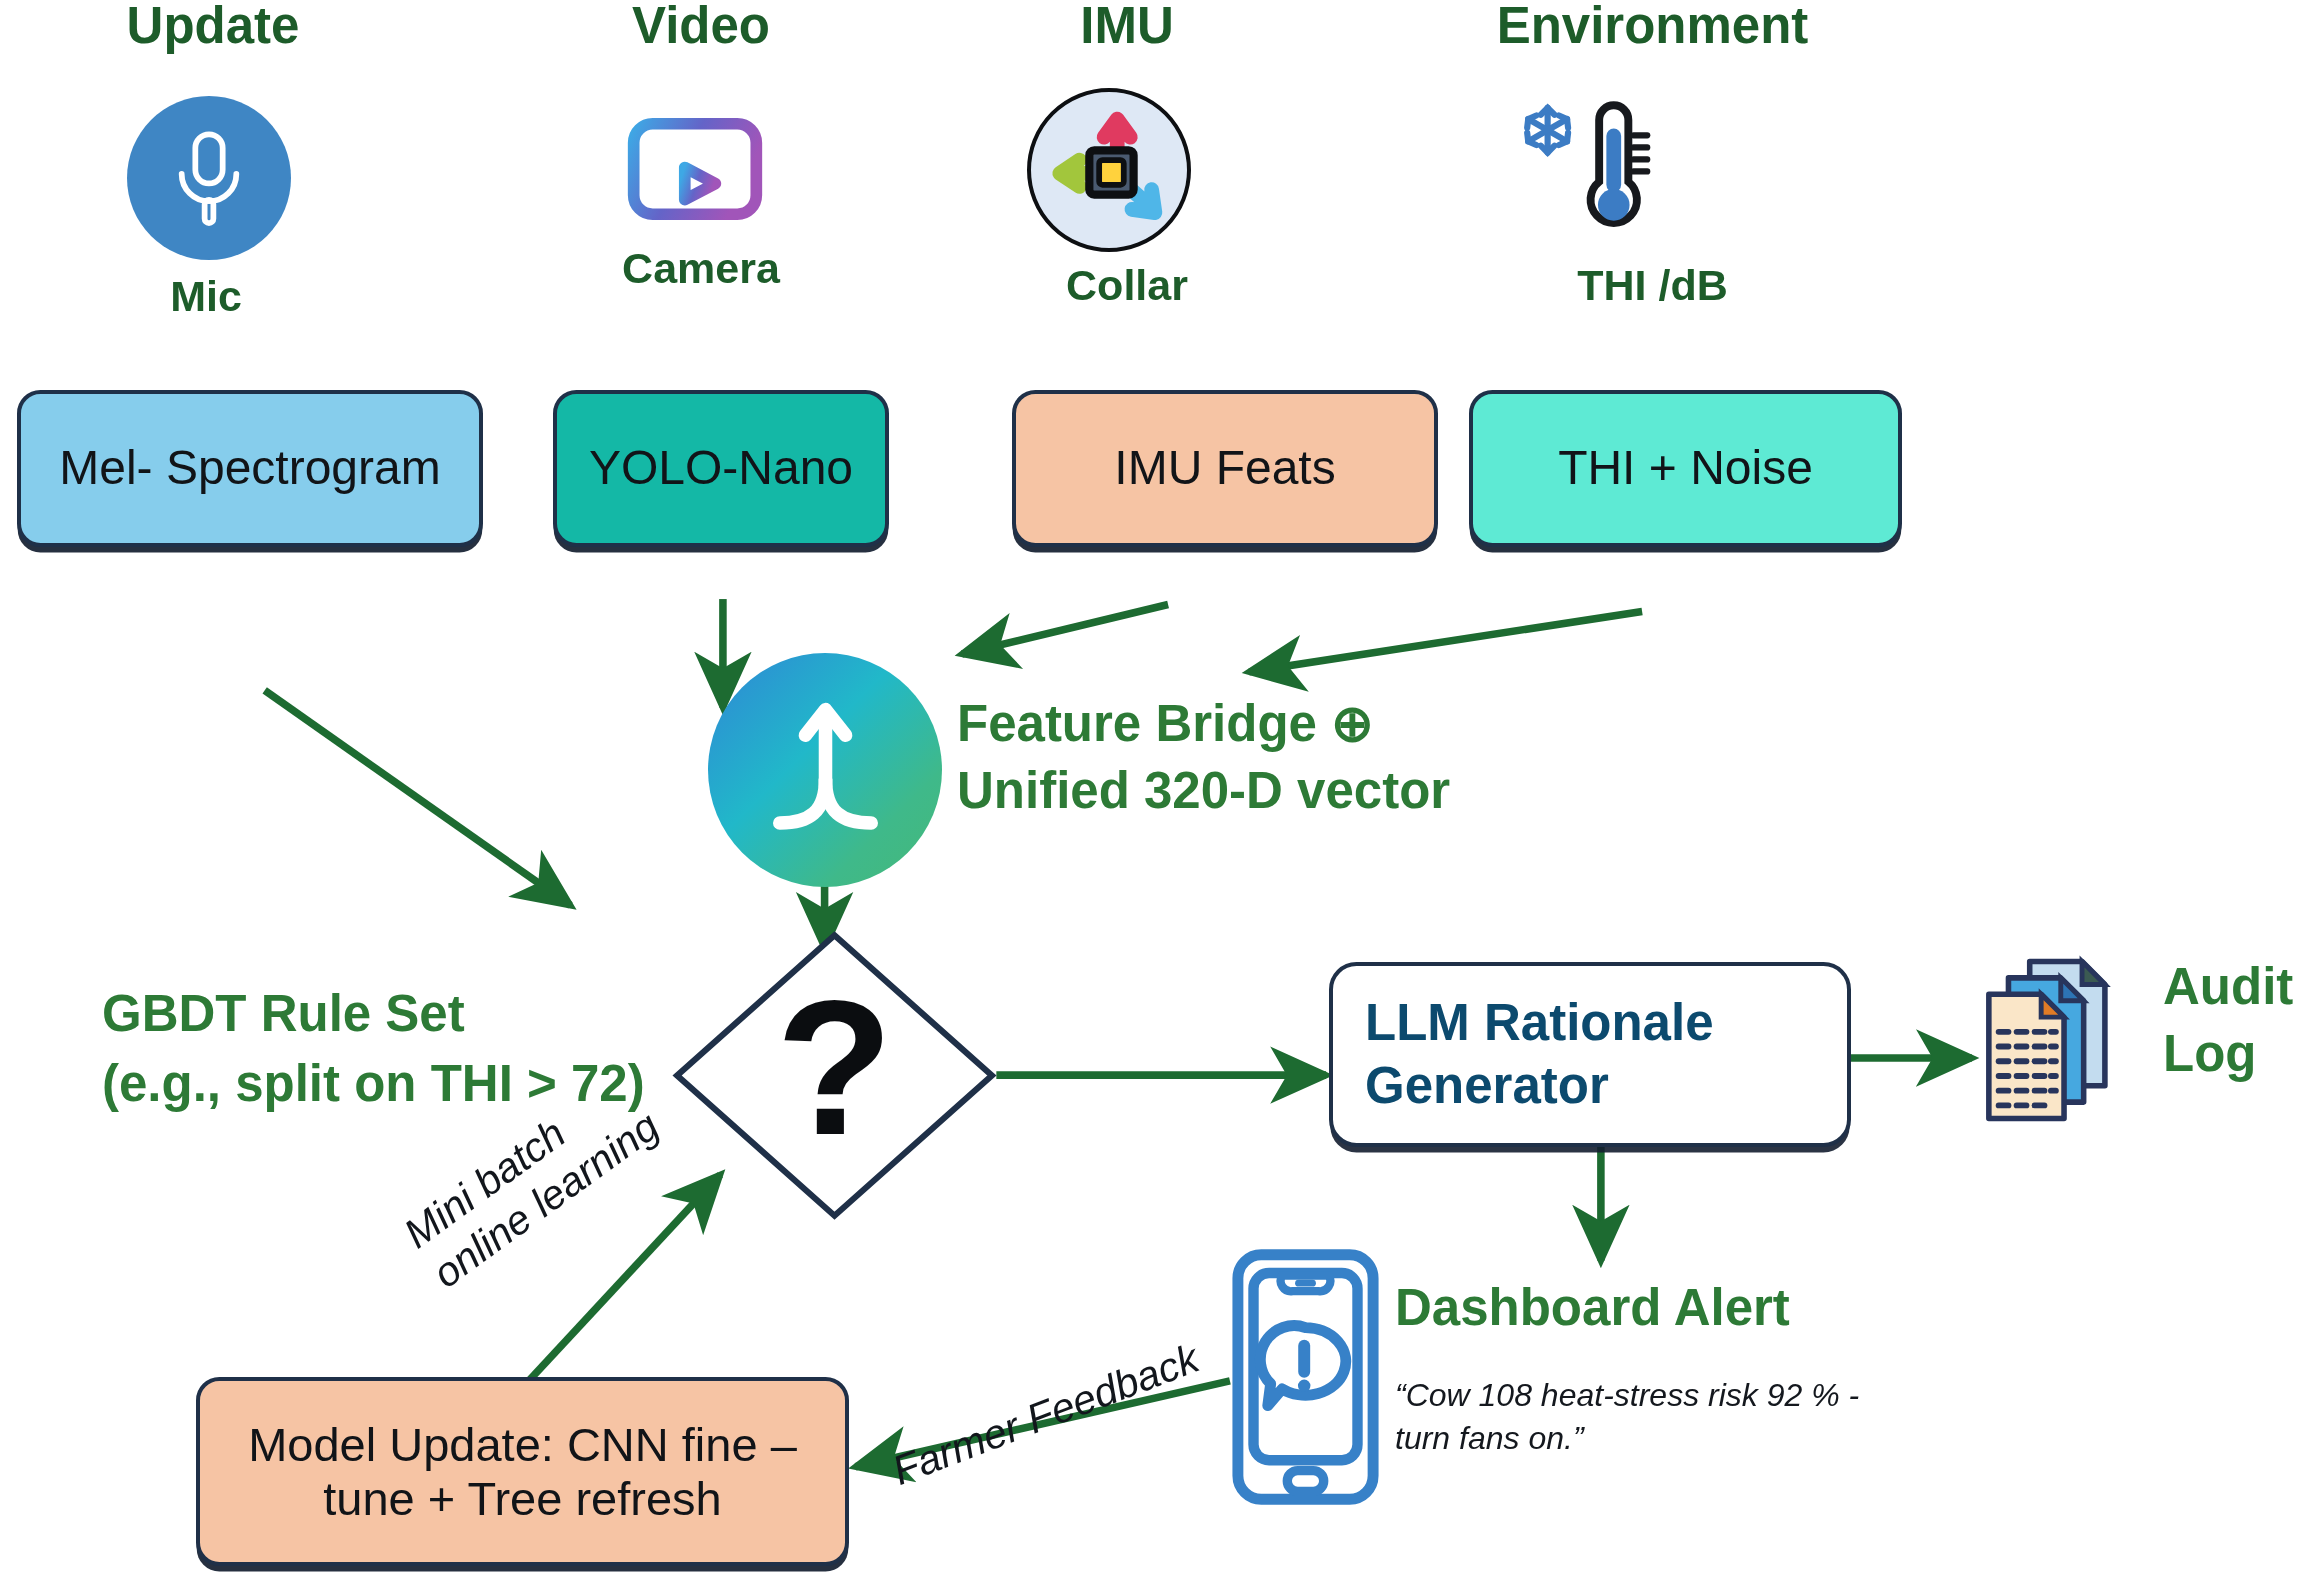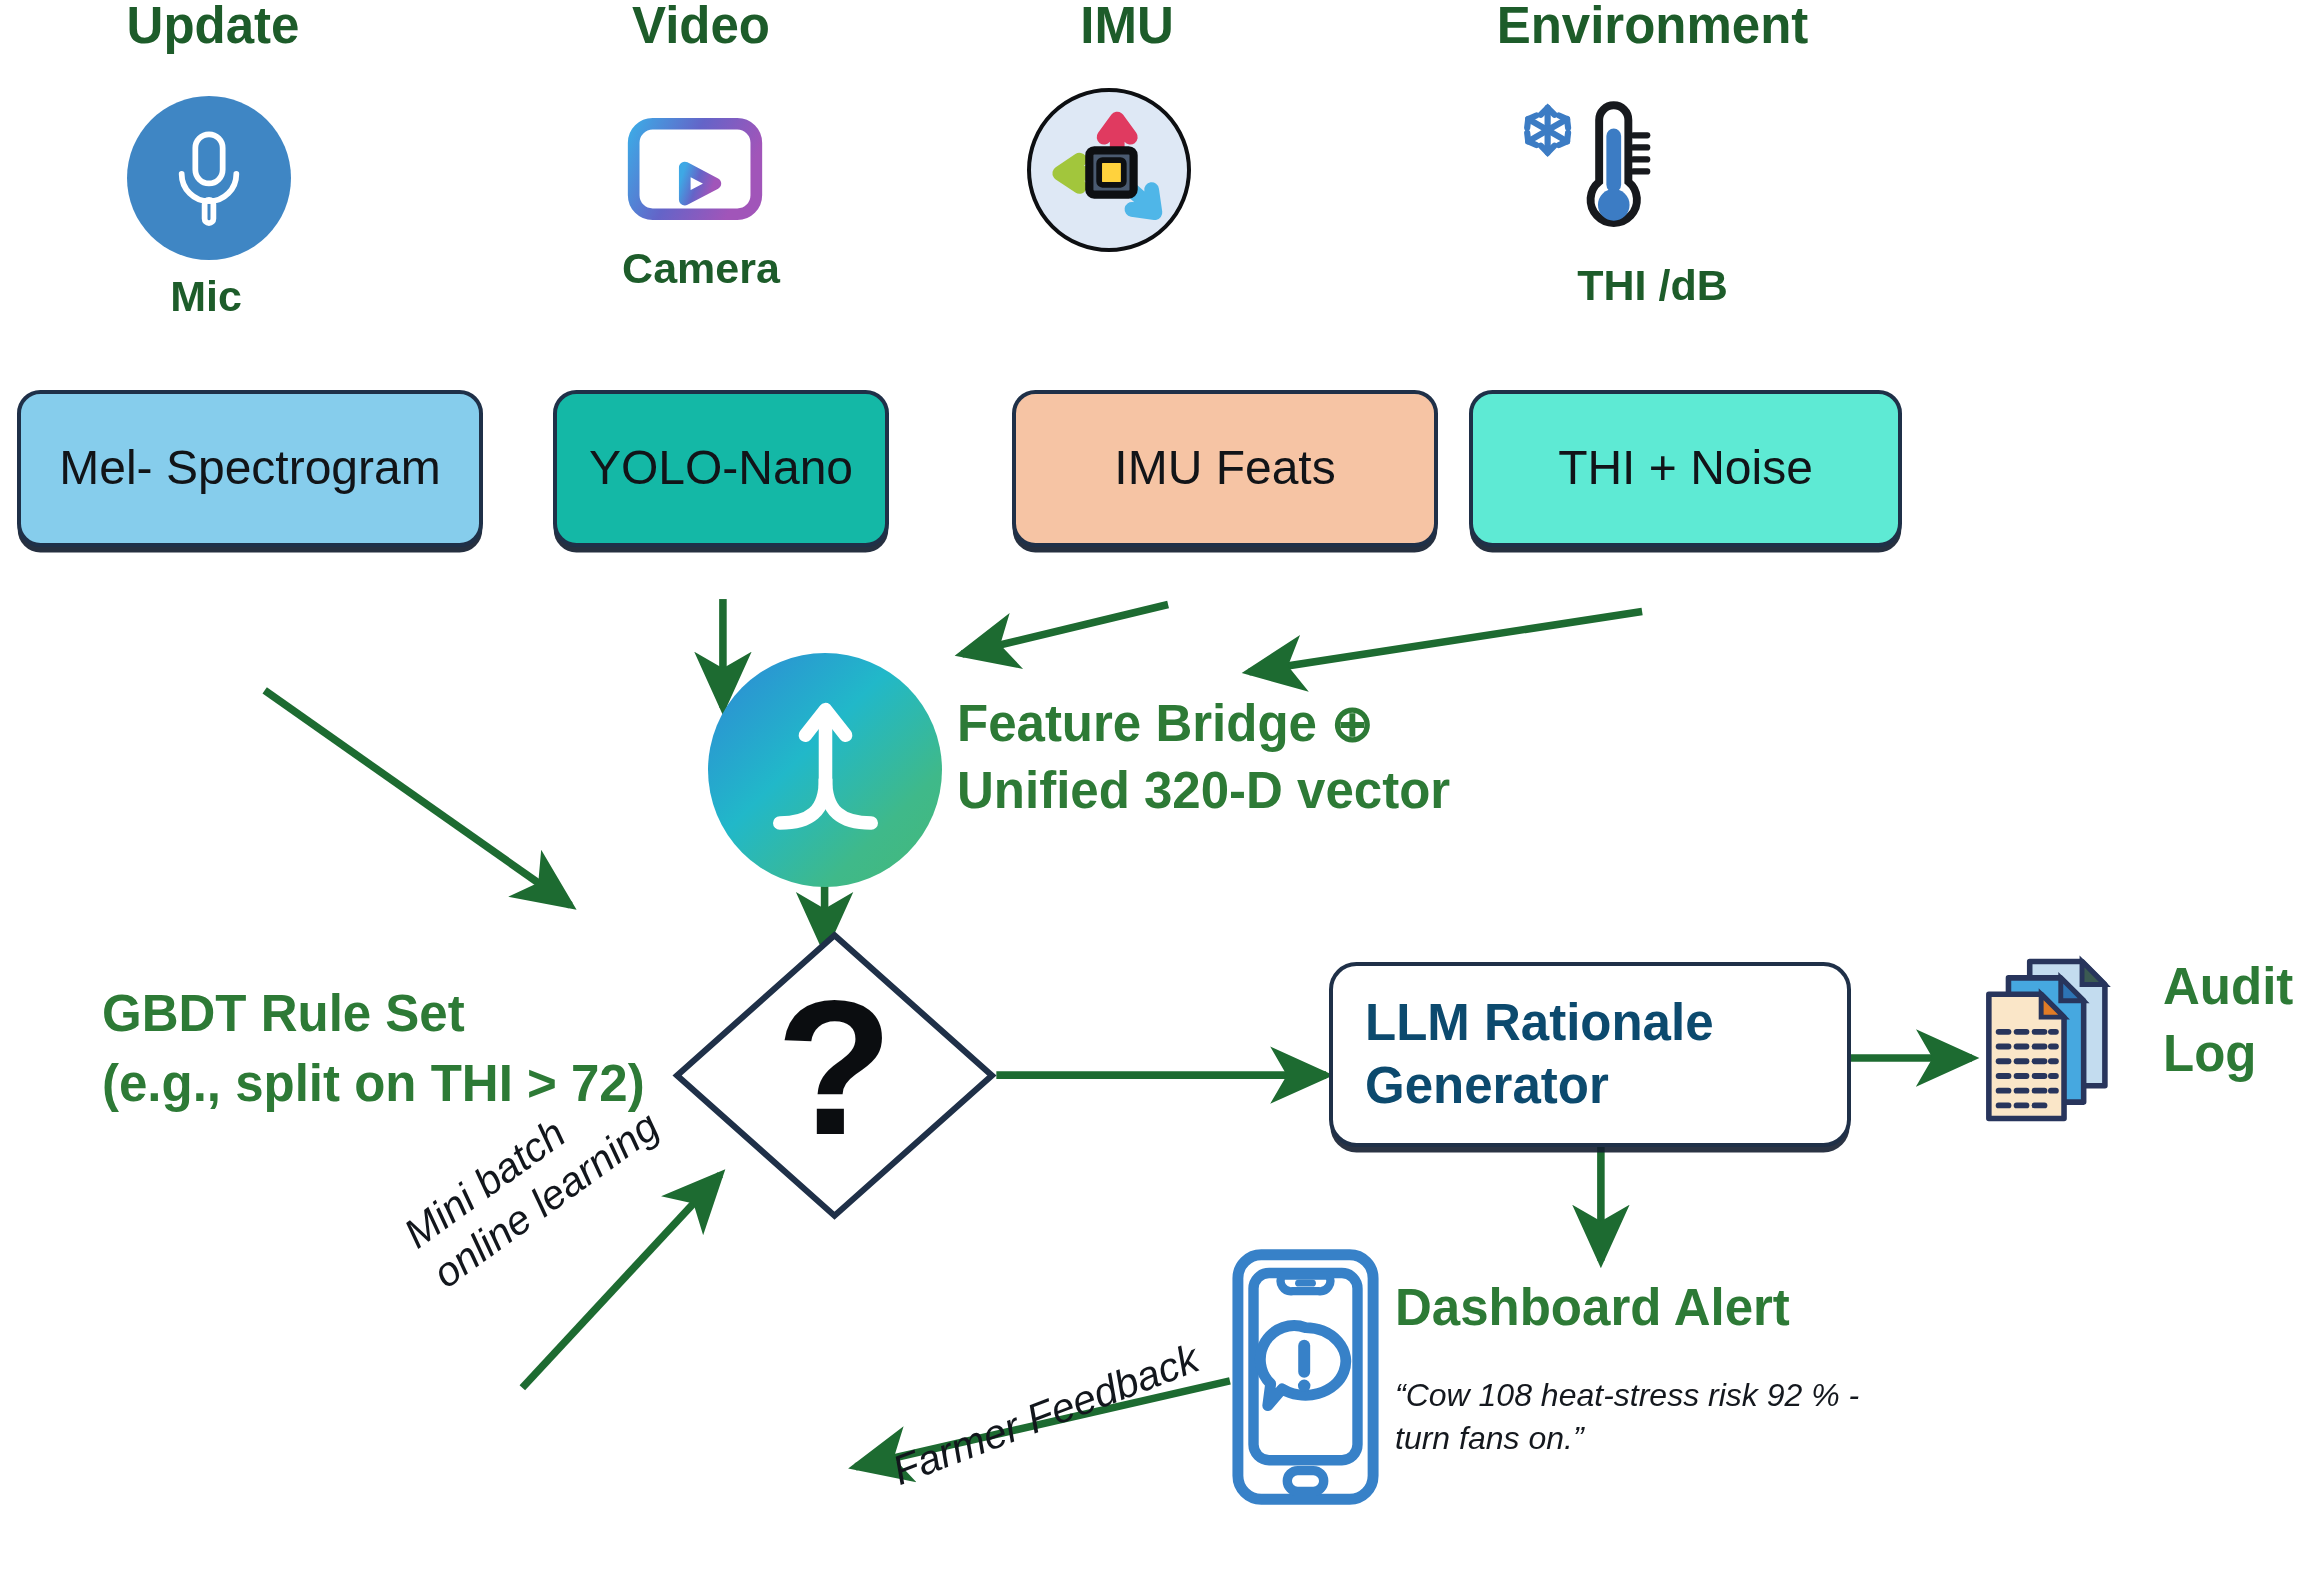--- a/index.html
+++ b/index.html
@@ -154,20 +154,21 @@
 
     <path d="M55 47 L55 22 M47 30 L55 19 L63 30" fill="none" stroke="#e03a60" stroke-width="9" stroke-linecap="round" stroke-linejoin="round"></path>
 
     <path d="M47 52 L24 52 M32 44 L20 52 L32 60" fill="none" stroke="#a2c63c" stroke-width="9" stroke-linecap="round" stroke-linejoin="round"></path>
 
     <path d="M58 57 L76 73 M76 62 L78 76 L64 74" fill="none" stroke="#4fb6e8" stroke-width="9" stroke-linecap="round" stroke-linejoin="round"></path>
 
     <rect x="38" y="38" width="27" height="27" rx="3" fill="#4a5a70" stroke="#0d0f12" stroke-width="5"></rect>
     <rect x="44" y="44" width="15" height="15" rx="2" fill="#ffd23d" stroke="#0d0f12" stroke-width="3.5"></rect>
   </svg>
+  <div class="abs cap" style="left:914px;top:264px;width:426px;">Collar</div>
 
   <svg class="abs" style="left:1515px;top:82px;" width="158" height="172" viewBox="0 0 92 100">
 
     <g stroke="#3c7cc4" stroke-width="3.6" stroke-linecap="round" fill="none" transform="translate(19,28)">
       <line x1="0" y1="-13" x2="0" y2="13"></line>
       <line x1="-11.3" y1="-6.5" x2="11.3" y2="6.5"></line>
       <line x1="-11.3" y1="6.5" x2="11.3" y2="-6.5"></line>
       <path d="M-4 -9 L0 -13 L4 -9 M-4 9 L0 13 L4 9"></path>
       <path d="M-11.9 -1.5 L-11.3 -6.5 L-6.6 -8.6 M11.9 1.5 L11.3 6.5 L6.6 8.6"></path>
       <path d="M-6.6 8.6 L-11.3 6.5 L-11.9 1.5 M6.6 -8.6 L11.3 -6.5 L11.9 -1.5"></path>
@@ -274,20 +275,24 @@
     <rect x="25" y="12.6" width="8" height="2.6" rx="1.3" fill="#3781c8"></rect>
     <path d="M29 31 a15.5 13 0 1 1 -9 23.6 L14.5 61 L15.6 52.6 A13 13 0 0 1 29 31 Z" fill="none" stroke="#3781c8" stroke-width="4.2" stroke-linejoin="round"></path>
     <line x1="28.5" y1="38" x2="28.5" y2="48" stroke="#3781c8" stroke-width="4.6" stroke-linecap="round"></line>
     <circle cx="28.5" cy="53.4" r="2.4" fill="#3781c8"></circle>
     <rect x="22" y="86" width="14" height="8" rx="4" fill="none" stroke="#3781c8" stroke-width="3.6"></rect>
   </svg>
   <div class="abs glabel" style="left:1395px;top:1276px;width:756px;">Dashboard Alert</div>
   <div class="abs quote" style="left:1395px;top:1374px;width:824px;">“Cow 108 heat-stress risk 92 % -
 turn fans on.”</div>
 
+  <div class="abs pbox" style="left:196px;top:1377px;width:653px;height:189px;background:#f6c4a4;font-size:47px;">
+    <span>Model Update: CNN fine
+– tune + Tree refresh</span>
+  </div>
 
   <div class="abs ilabel" style="left:395px;top:1219px;width:440px;transform:rotate(-36deg);">Mini batch
 online learning</div>
 
   <div class="abs ilabel" style="left:886px;top:1450px;width:481px;transform:rotate(-21deg);">Farmer Feedback</div>
 
 </div>
 
 
 </body></html>

